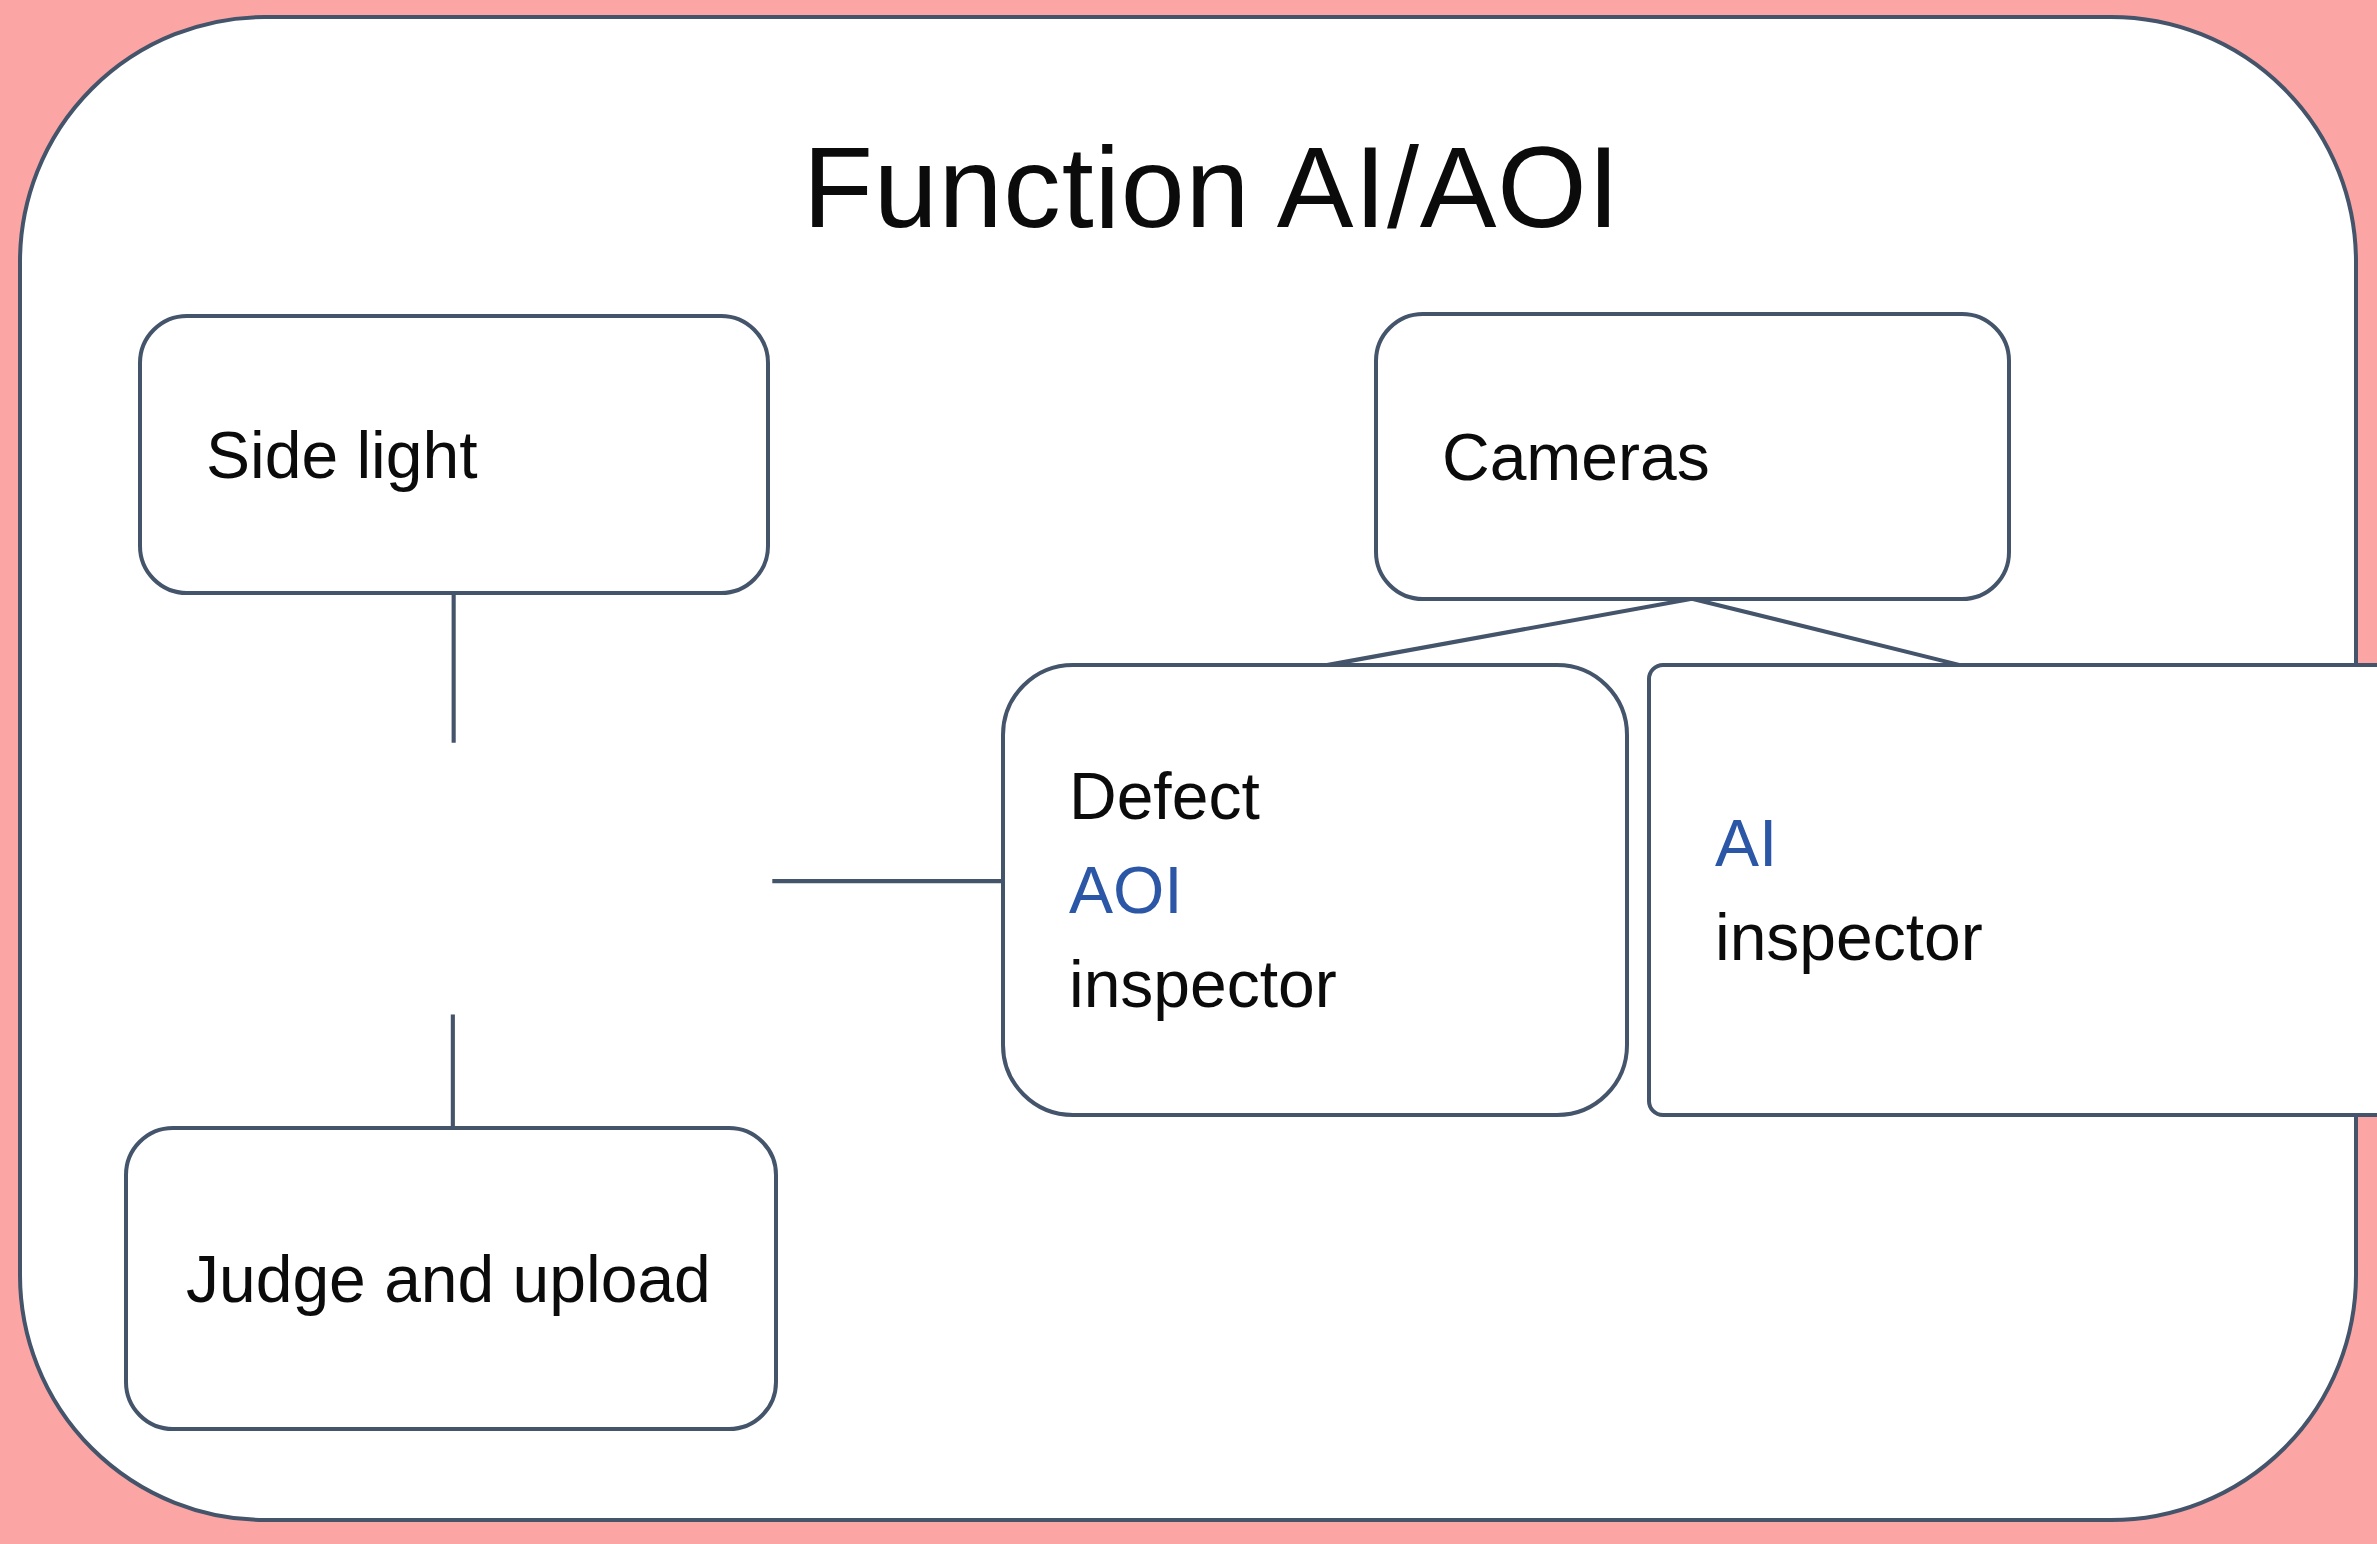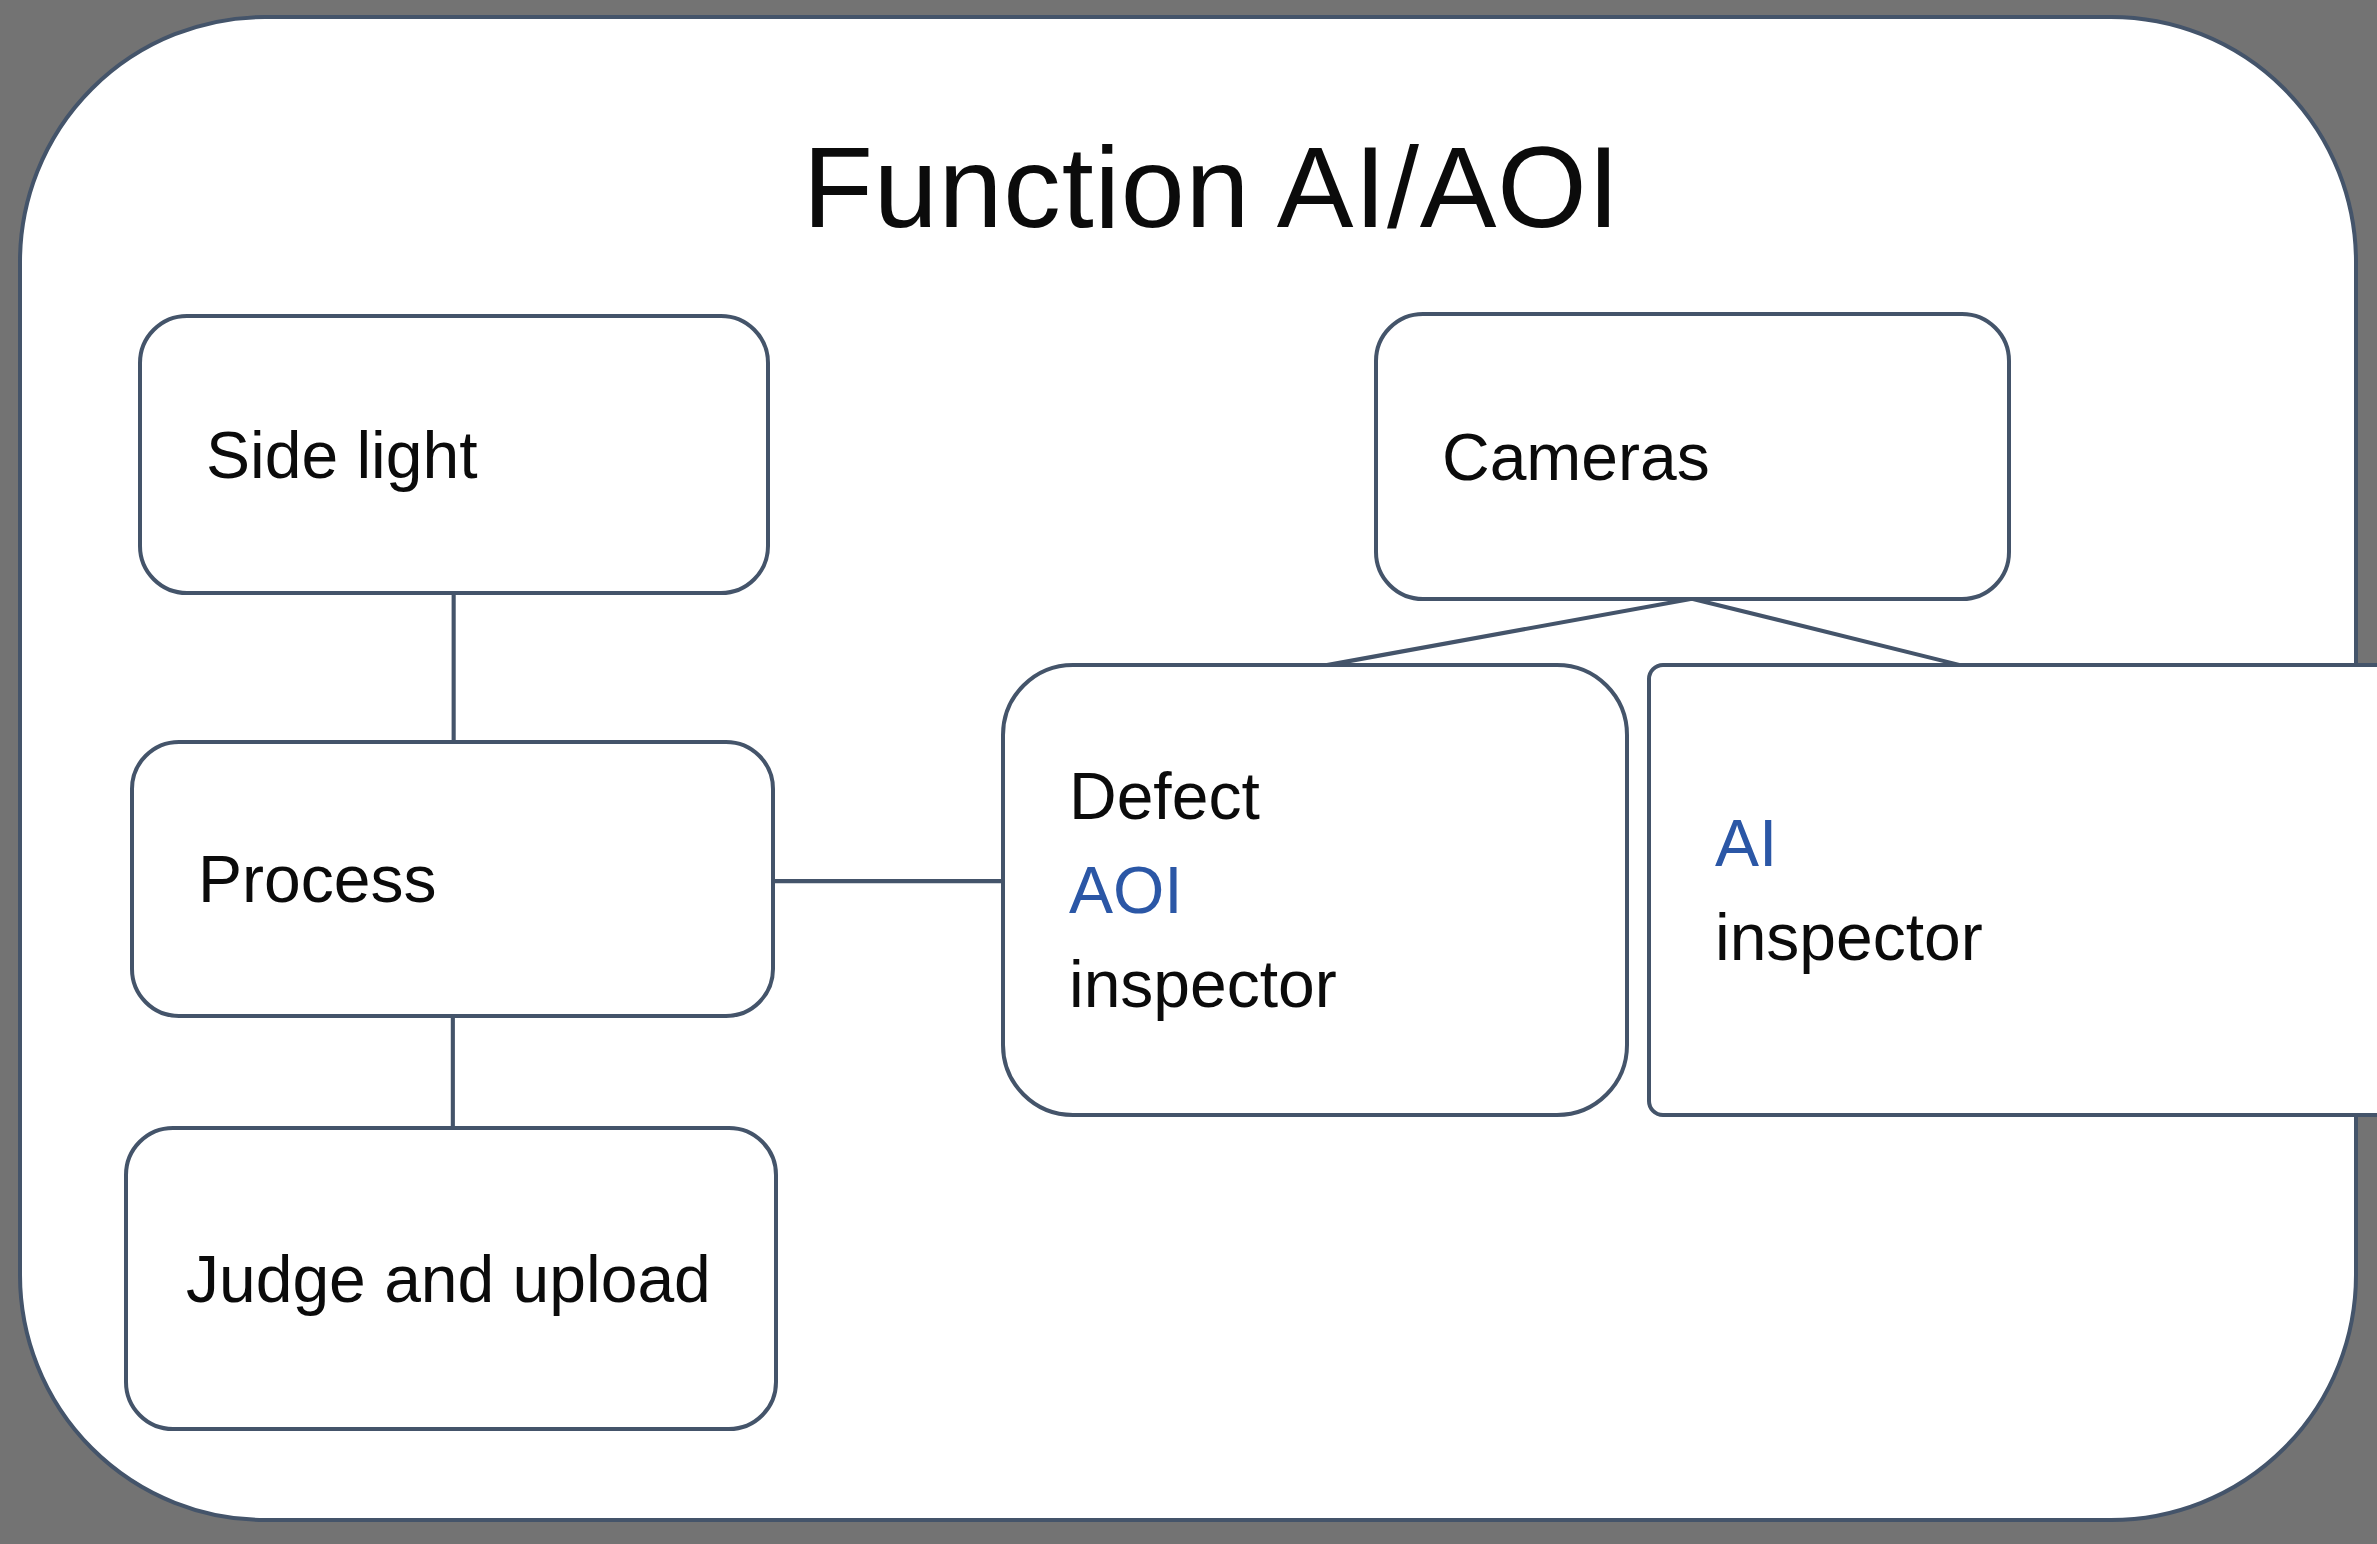--- a/index.html
+++ b/index.html
@@ -8,21 +8,21 @@
     background: #ffffff;
     width: 2377px;
     height: 1544px;
     overflow: hidden;
     font-family: "Liberation Sans", sans-serif;
   }
   .stage {
     position: relative;
     width: 2377px;
     height: 1544px;
-    background: #737373;
+    background: #fca5a5;
   }
   .outer-frame {
     position: absolute;
     left: 18px;
     top: 15px;
     width: 2340px;
     height: 1507px;
     border: 4.1px solid var(--line, #44546A);
     border-radius: 247px;
     box-sizing: border-box;
@@ -96,23 +96,20 @@
   </svg>
 
   <div class="node node-eq">
     <span class="line">Side light</span>
   </div>
 
   <div class="node node-cameras">
     <span class="line">Cameras</span>
   </div>
 
-  <div class="node node-process">
-    <span class="line">Process</span>
-  </div>
 
   <div class="node node-defect">
     <span class="line">Defect</span>
     <span class="line accent">AOI</span>
     <span class="line">inspector</span>
   </div>
 
   <div class="node node-ai">
     <span class="line accent">AI</span>
     <span class="line">inspector</span>

